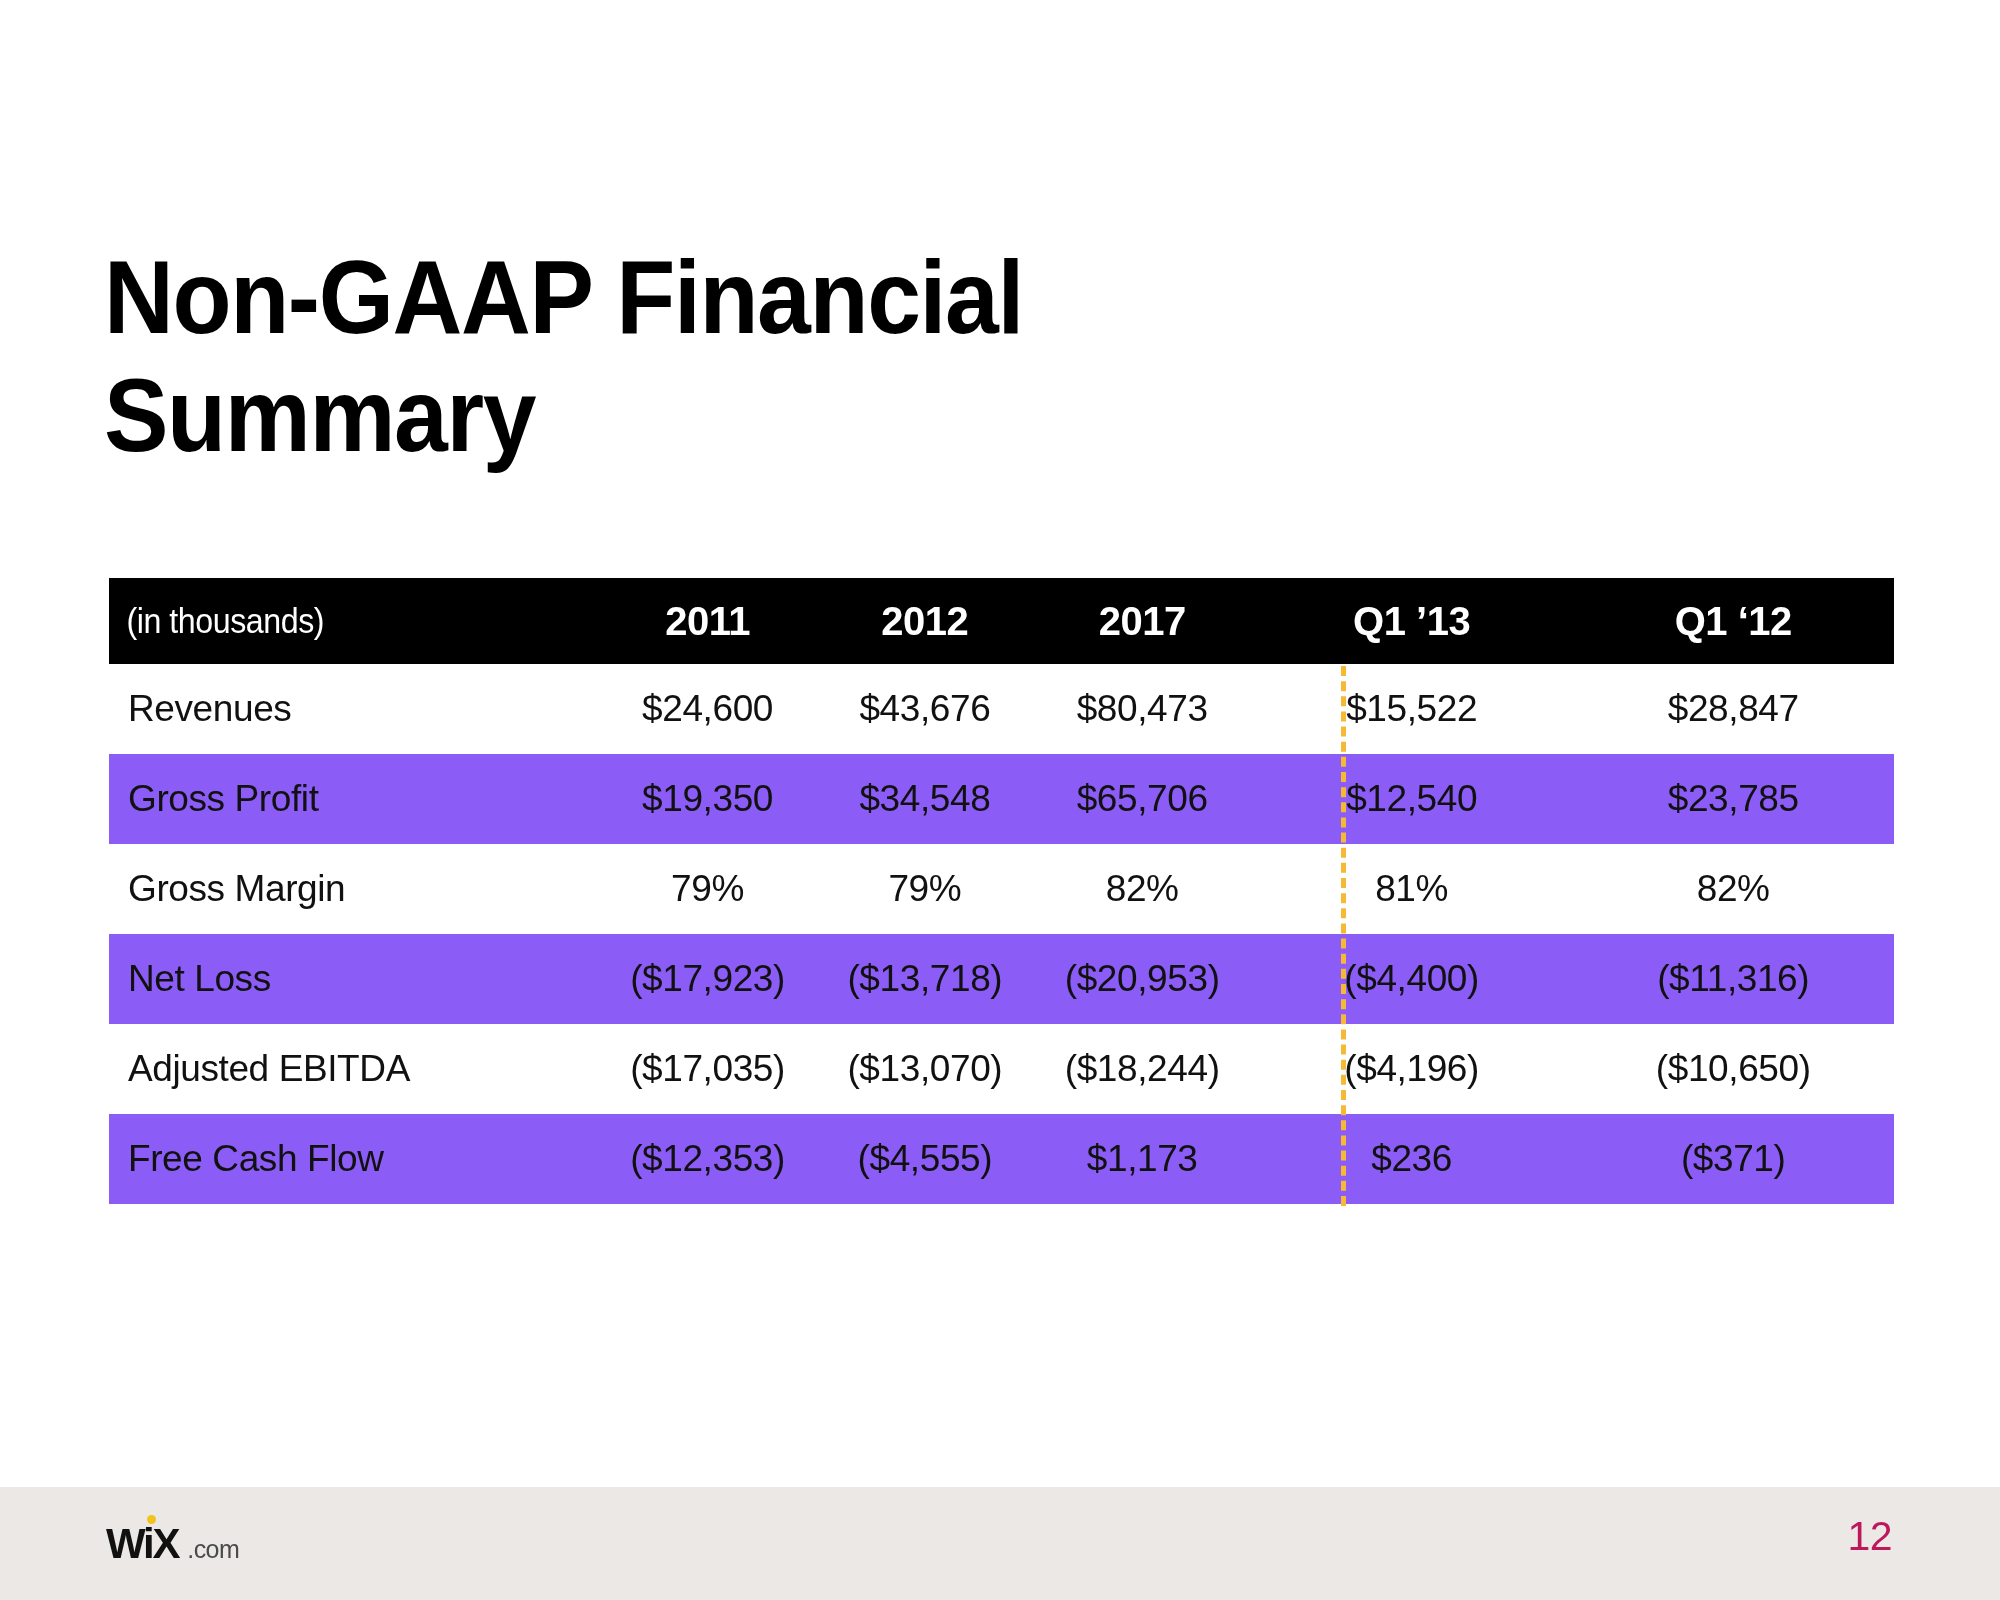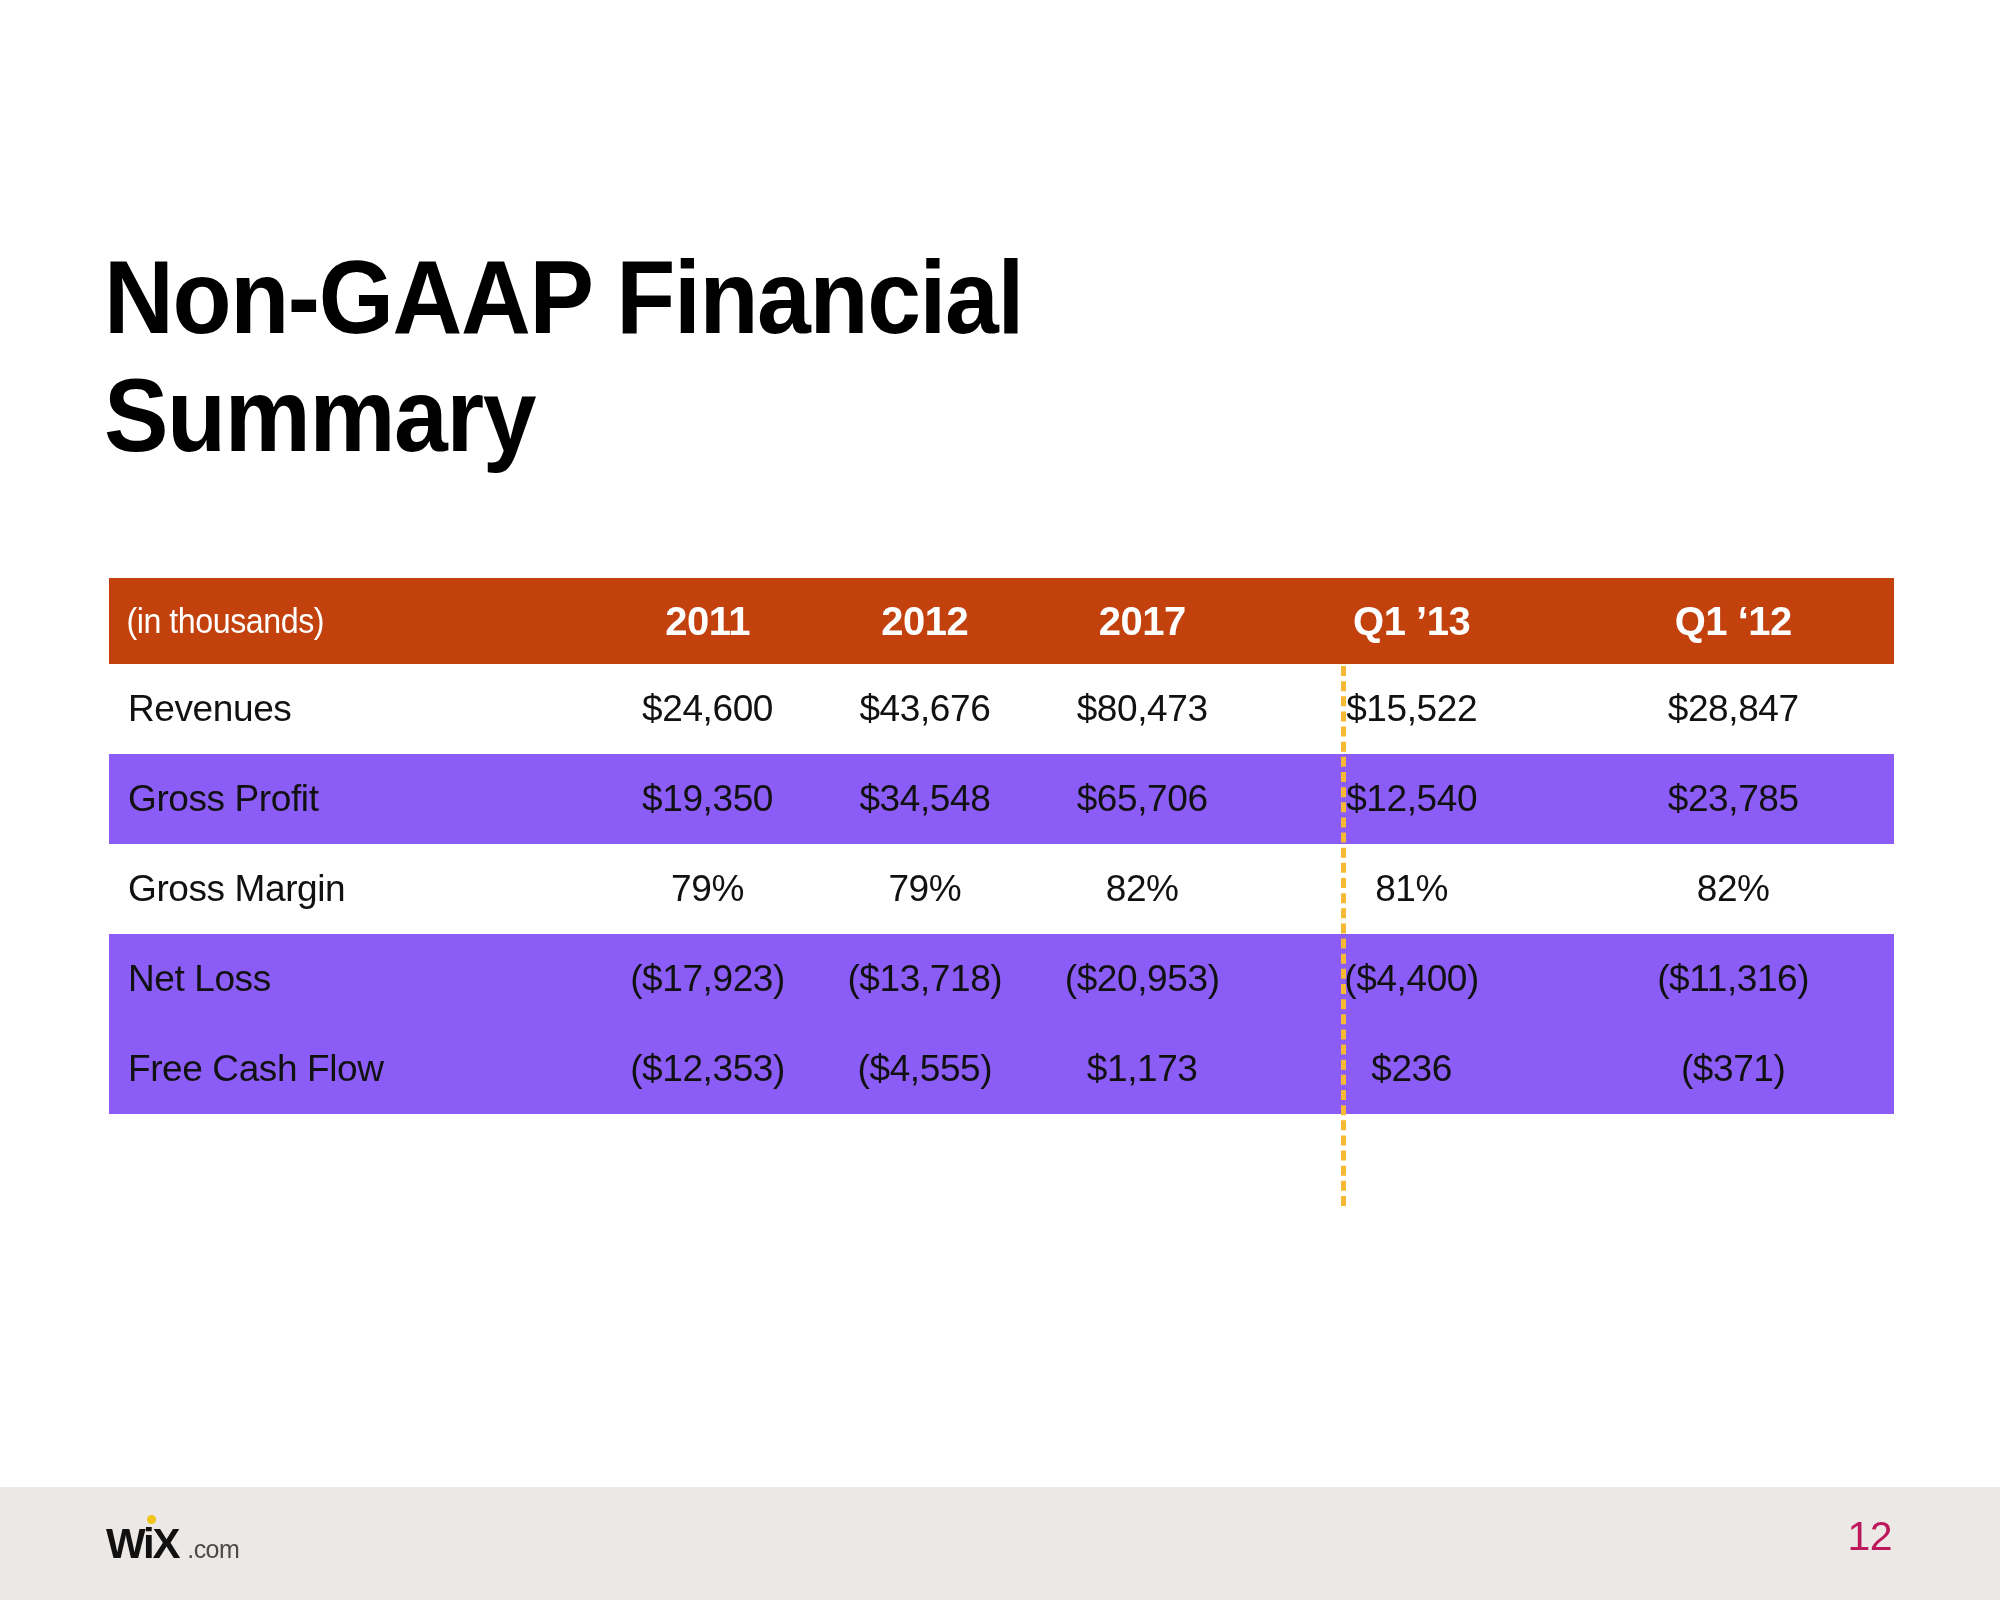--- a/index.html
+++ b/index.html
@@ -56,21 +56,21 @@
   }
 
   
   col.c-label { width: 390px; }
   col.c-y     { width: 173px; }
   col.c-q     { width: 256px; }
 
   
   thead tr {
     height: 86px;
-    background: #c2410c;
+    background: #000000;
   }
   thead th {
     color: #ffffff;
     vertical-align: middle;
     font-family: "Liberation Sans", sans-serif;
   }
   th.hdr-label {
     text-align: left;
     padding-left: 19px !important;
     font-size: 35px;
@@ -227,20 +227,28 @@
 
       <tr class="alt">
         <td class="lbl">Net Loss</td>
         <td class="val">($17,923)</td>
         <td class="val">($13,718)</td>
         <td class="val">($20,953)</td>
         <td class="val">($4,400)</td>
         <td class="val">($11,316)</td>
       </tr>
 
+      <tr>
+        <td class="lbl">Adjusted EBITDA</td>
+        <td class="val">($17,035)</td>
+        <td class="val">($13,070)</td>
+        <td class="val">($18,244)</td>
+        <td class="val">($4,196)</td>
+        <td class="val">($10,650)</td>
+      </tr>
 
       <tr class="alt">
         <td class="lbl">Free Cash Flow</td>
         <td class="val">($12,353)</td>
         <td class="val">($4,555)</td>
         <td class="val">$1,173</td>
         <td class="val">$236</td>
         <td class="val">($371)</td>
       </tr>
 

